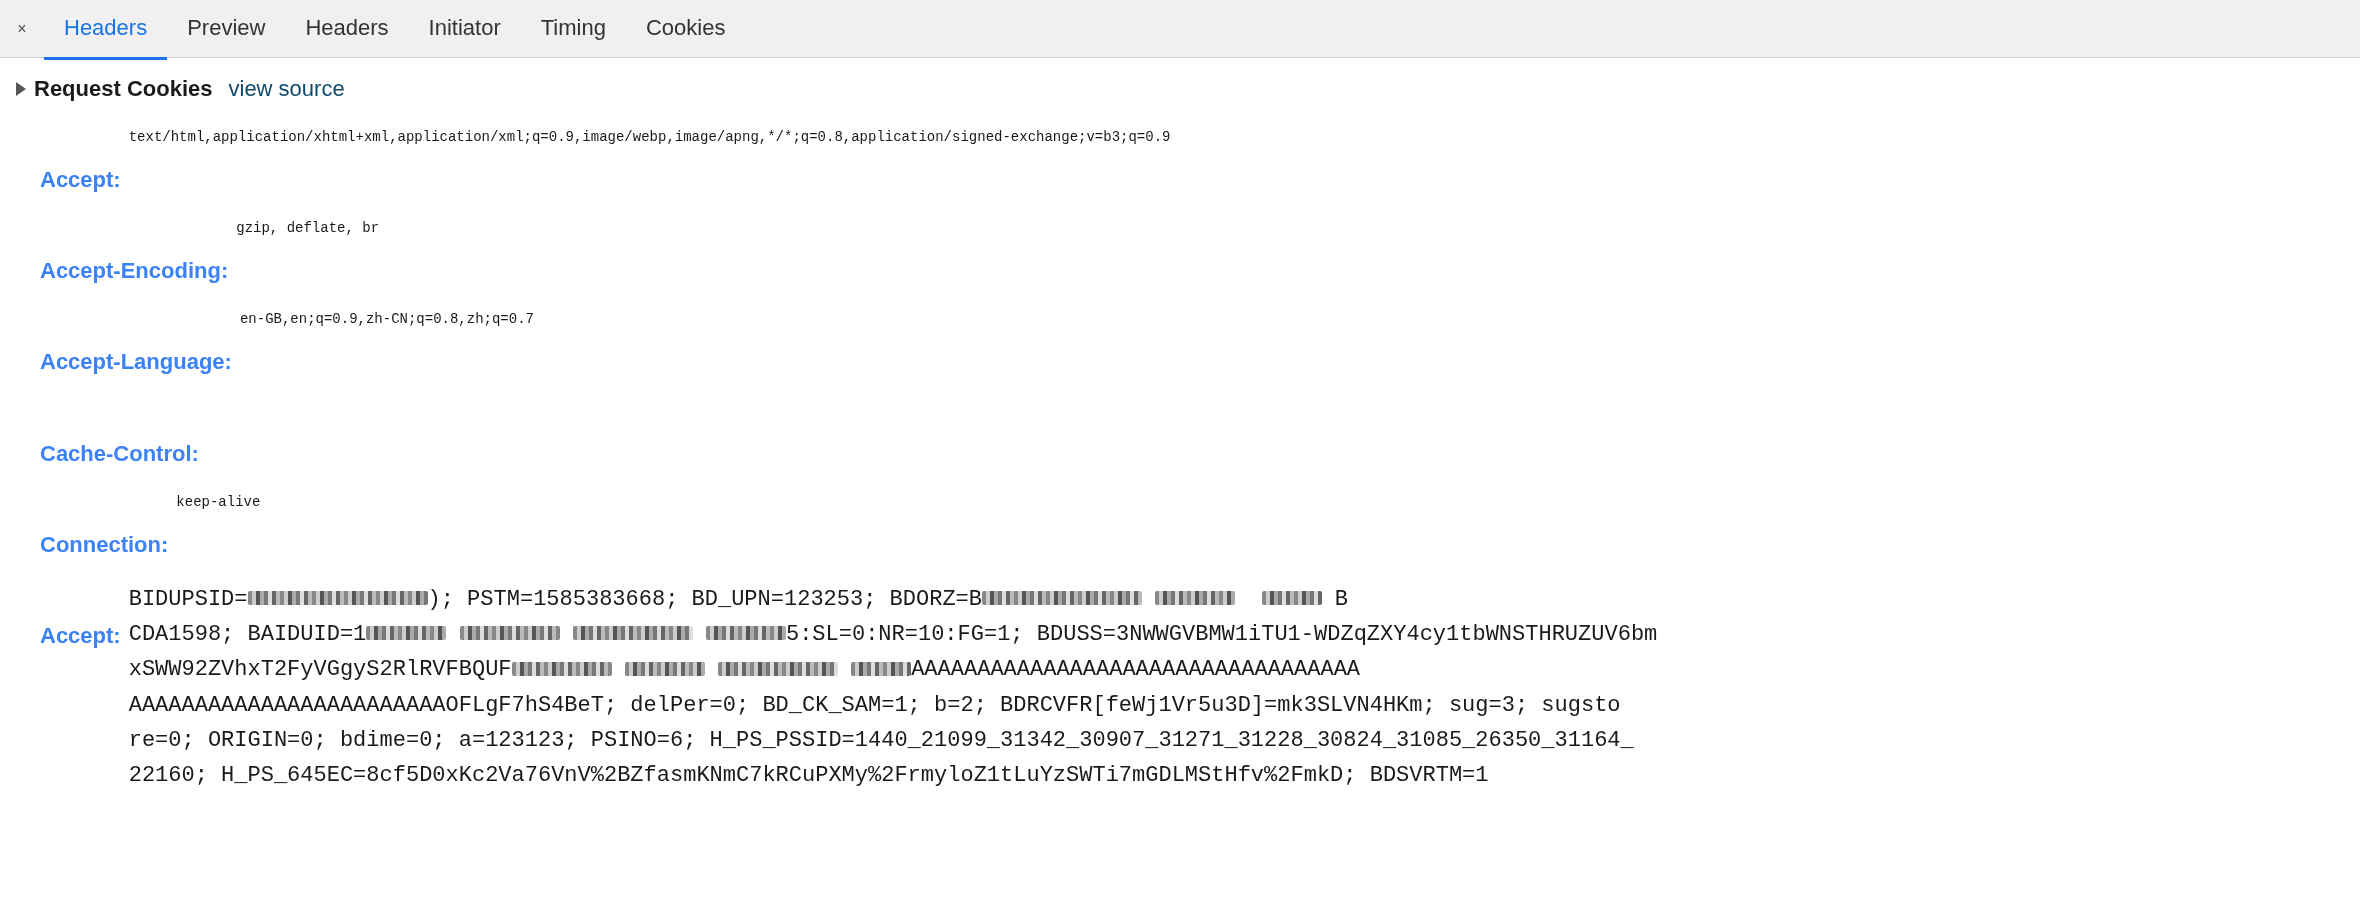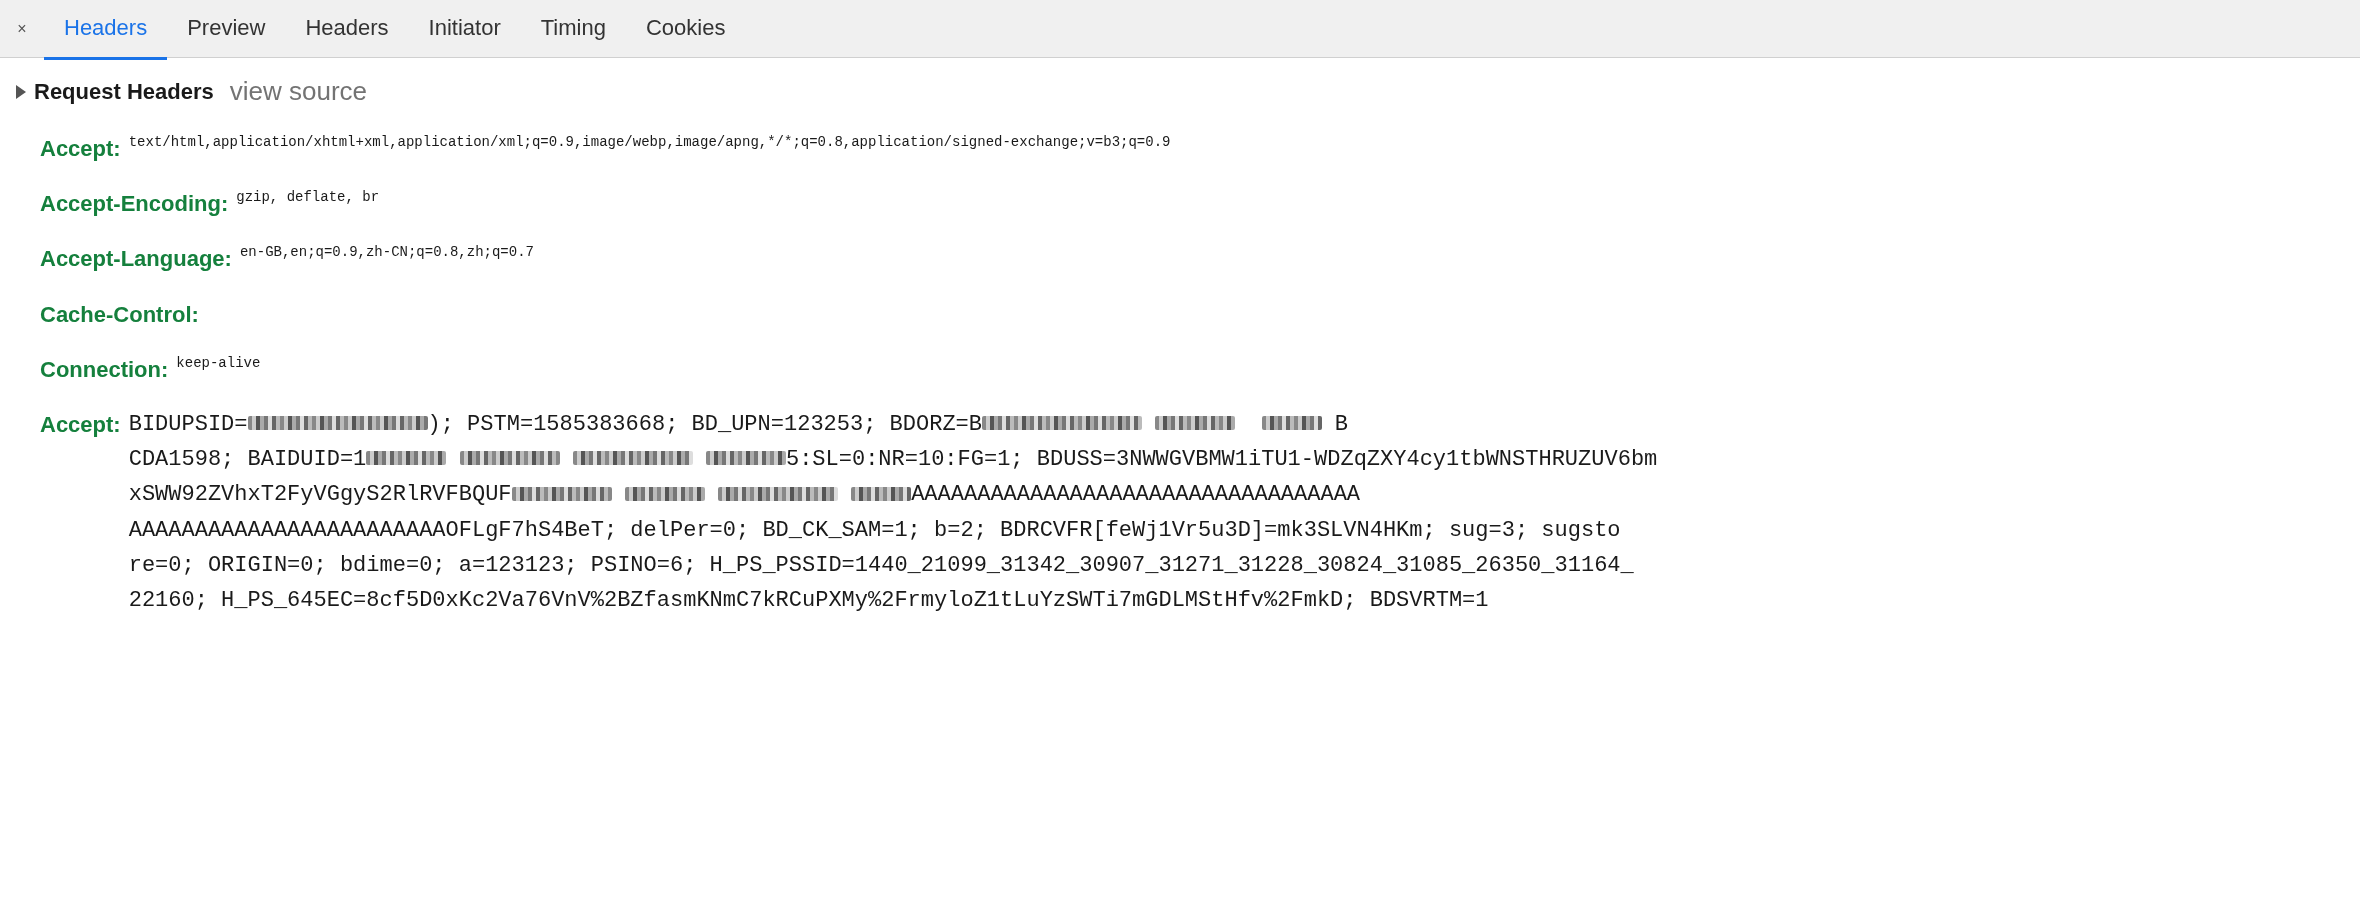--- a/index.html
+++ b/index.html
@@ -99,45 +99,46 @@
       display: inline-block;
     }
 
     .section-title {
       font-size: 22px;
       font-weight: 700;
       color: #1a1a1a;
     }
 
     .view-source-link {
-      font-size: 26px;
-      color: #737373;
+      font-size: 22px;
+      color: #0c4a6e;
       cursor: pointer;
       text-decoration: none;
     }
 
     
     .headers-list {
       padding: 0 32px 20px 40px;
     }
 
     .header-row {
       display: flex;
       flex-wrap: wrap;
       padding: 10px 0;
       font-size: 22px;
       line-height: 1.6;
       border-bottom: none;
     }
 
     .header-name {
       font-weight: 700;
-      color: #15803d;
+      color: #3b82f6;
       white-space: nowrap;
       margin-right: 8px;
+      margin-top: 36px;
     }
 
     .header-value {
       color: #1a1a1a;
       font-family: 'Courier New', Courier, monospace;
       font-size: 14px;
       word-break: break-all;
       flex: 1;
     }
 
@@ -183,21 +184,21 @@
     <div class="tab">Initiator</div>
     <div class="tab">Timing</div>
     <div class="tab">Cookies</div>
   </div>
 
   <div class="content-area">
 
     <div class="section-header">
       <div class="section-toggle">
         <span class="triangle"></span>
-        <span class="section-title">Request Headers</span>
+        <span class="section-title">Request Cookies</span>
       </div>
       <a class="view-source-link">view source</a>
     </div>
 
     <div class="headers-list">
 
       <div class="header-row">
         <span class="header-name">Accept:</span>
         <span class="header-value">text/html,application/xhtml+xml,application/xml;q=0.9,image/webp,image/apng,*/*;q=0.8,application/signed-exchange;v=b3;q=0.9</span>
       </div>

